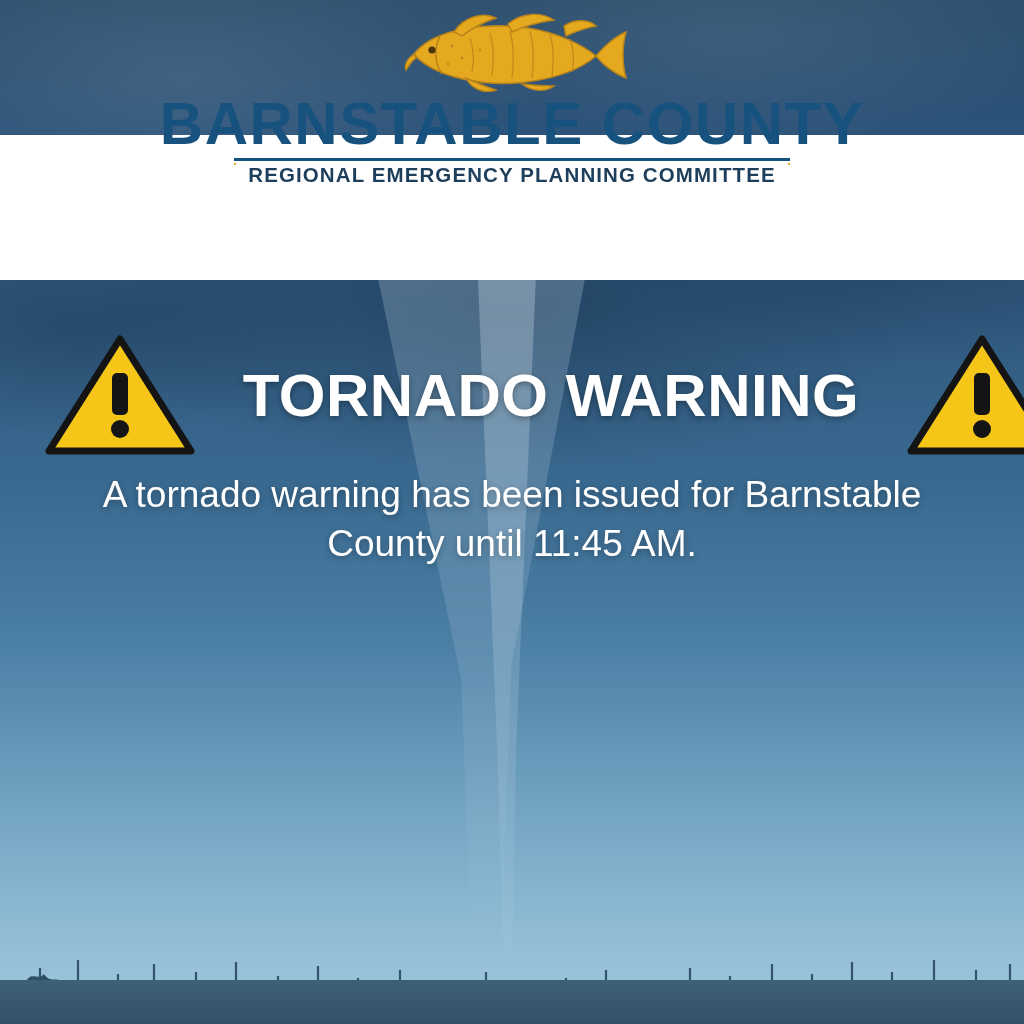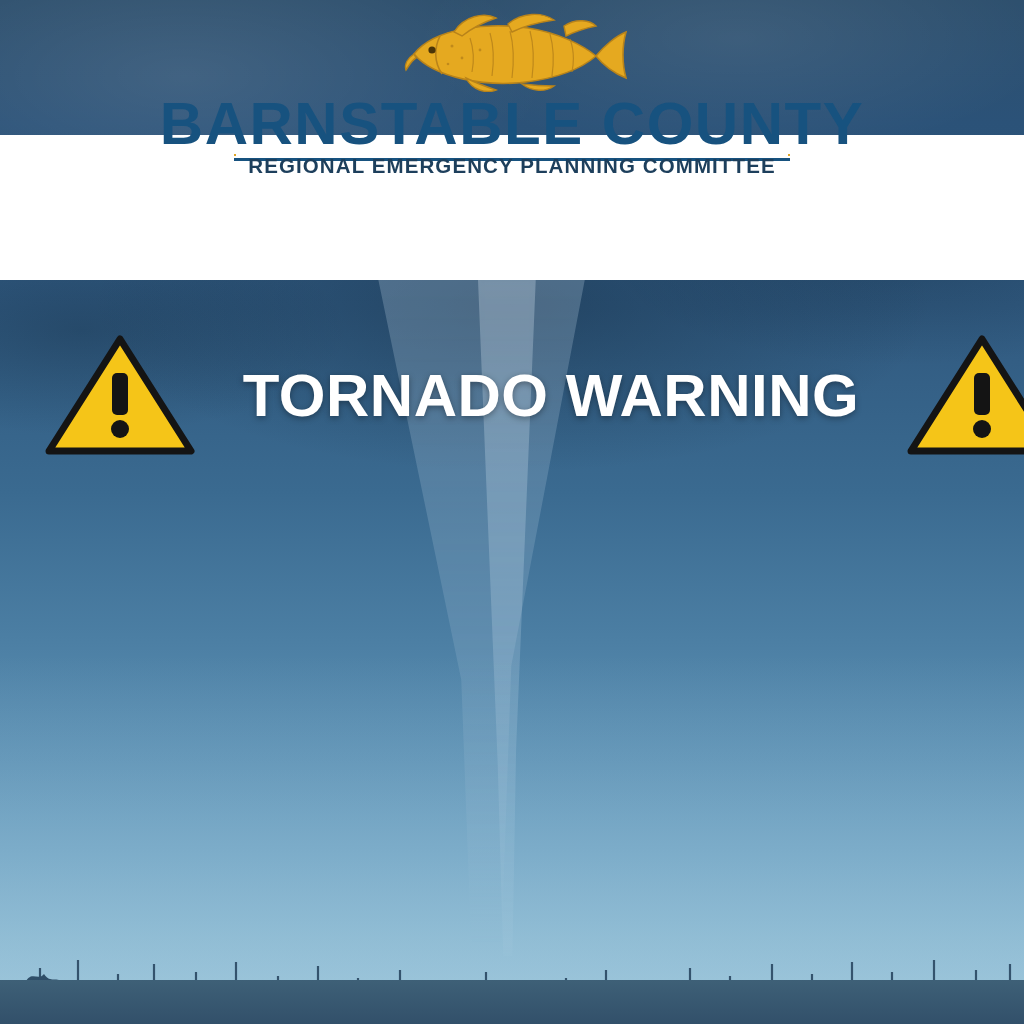--- a/index.html
+++ b/index.html
@@ -111,21 +111,21 @@
     line-height: 1.0;
     font-weight: bold;
     letter-spacing: 1.5px;
     color: #17527f;
     font-family: "Liberation Sans", sans-serif;
   }
   .rule-row {
     display: flex;
     align-items: flex-start;
     width: 556px;
-    margin-top: 0;
+    margin-top: 9px;
   }
   .rule-seg {
     flex: 1 1 auto;
     height: 2px;
     background: #e0a526;
   }
   .subtitle {
     padding: 0 12px;
     font-size: 20.5px;
     letter-spacing: 1.1px;
@@ -288,16 +288,17 @@
     <div class="headline">TORNADO WARNING</div>
 
     <svg class="warn-icon" width="150" height="125" viewBox="0 0 150 125">
       <path d="M75,6 L146,118 L4,118 Z" fill="#f5c518" stroke="#141414" stroke-width="7" stroke-linejoin="round"></path>
       <rect x="67" y="40" width="16" height="42" rx="5" fill="#141414"></rect>
       <circle cx="75" cy="96" r="9" fill="#141414"></circle>
     </svg>
   </div>
 
   <div class="body-text">
+    <div>A tornado warning has been issued for Barnstable County until 11:45 AM.</div>
     <div class="para-gap"></div>
   </div>
 
 </div>
 
 </body></html>

